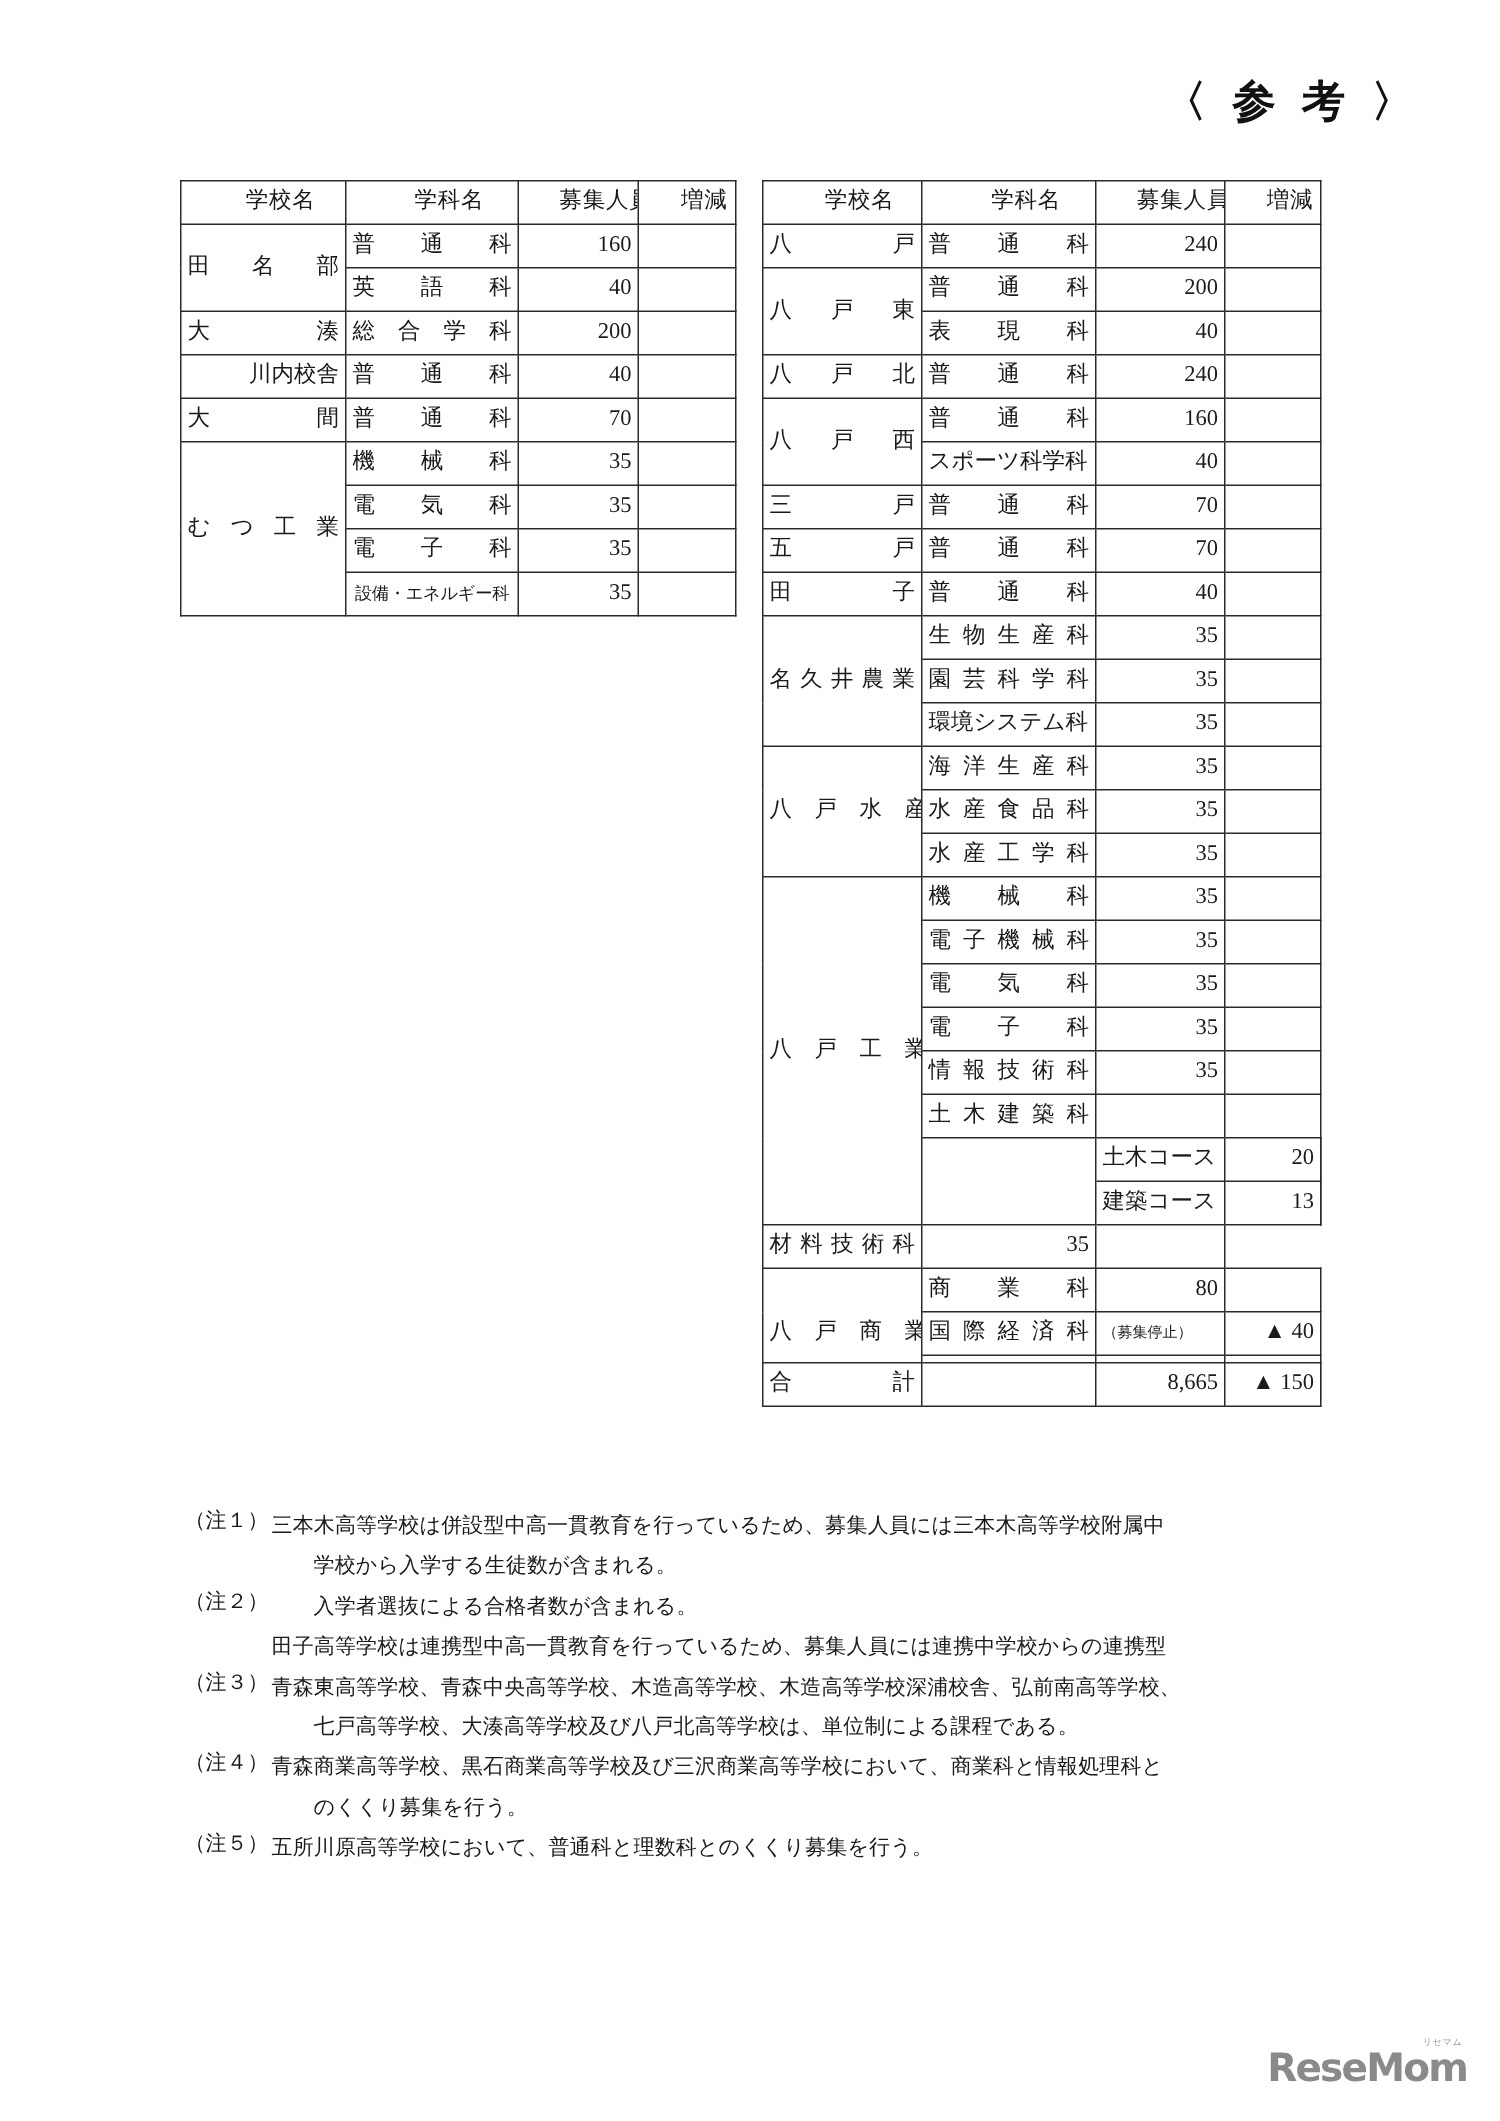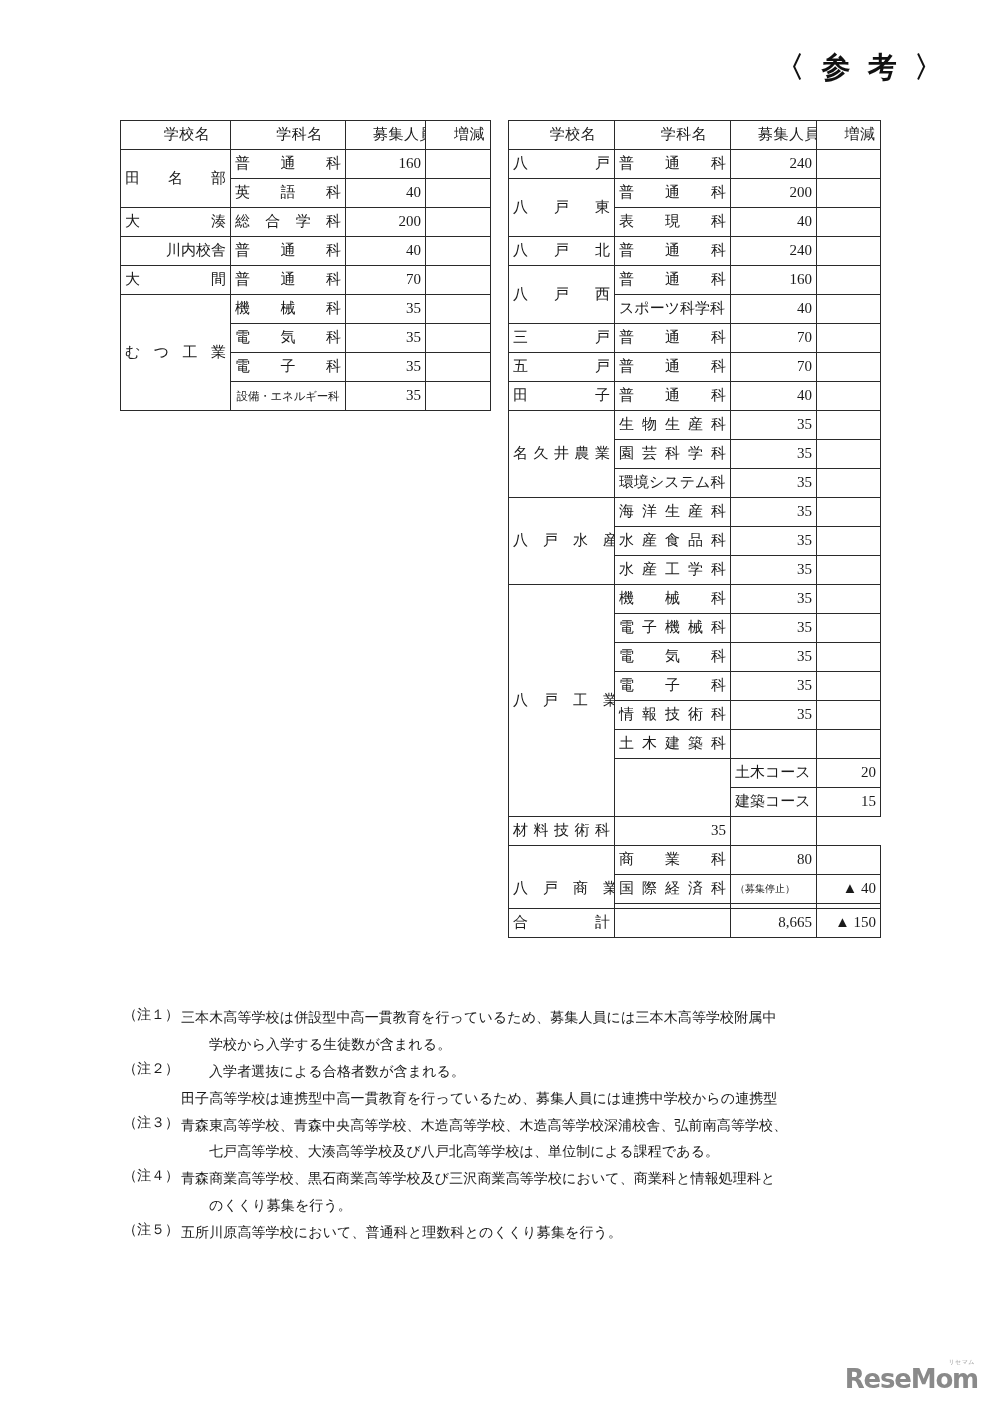--- a/index.html
+++ b/index.html
@@ -377,21 +377,21 @@
       </tr>
       <tr>
         <td class="indent-spacer" style="width: 26px;"></td>
         <td class="cell-dept natural" style="width: 90px;">土木コース</td>
         <td class="cell-num">20</td>
         <td class="cell-num"></td>
       </tr>
       <tr>
         <td class="indent-spacer" style="width: 26px;"></td>
         <td class="cell-dept natural" style="width: 90px;">建築コース</td>
-        <td class="cell-num">15</td>
+        <td class="cell-num">13</td>
         <td class="cell-num"></td>
       </tr>
       <tr>
         <td class="cell-dept">材 料 技 術 科</td>
         <td class="cell-num">35</td>
         <td class="cell-num"></td>
       </tr>
       <tr>
         <td class="cell-school" rowspan="3">八　戸　商　業</td>
         <td class="cell-dept">商　業　科</td>

